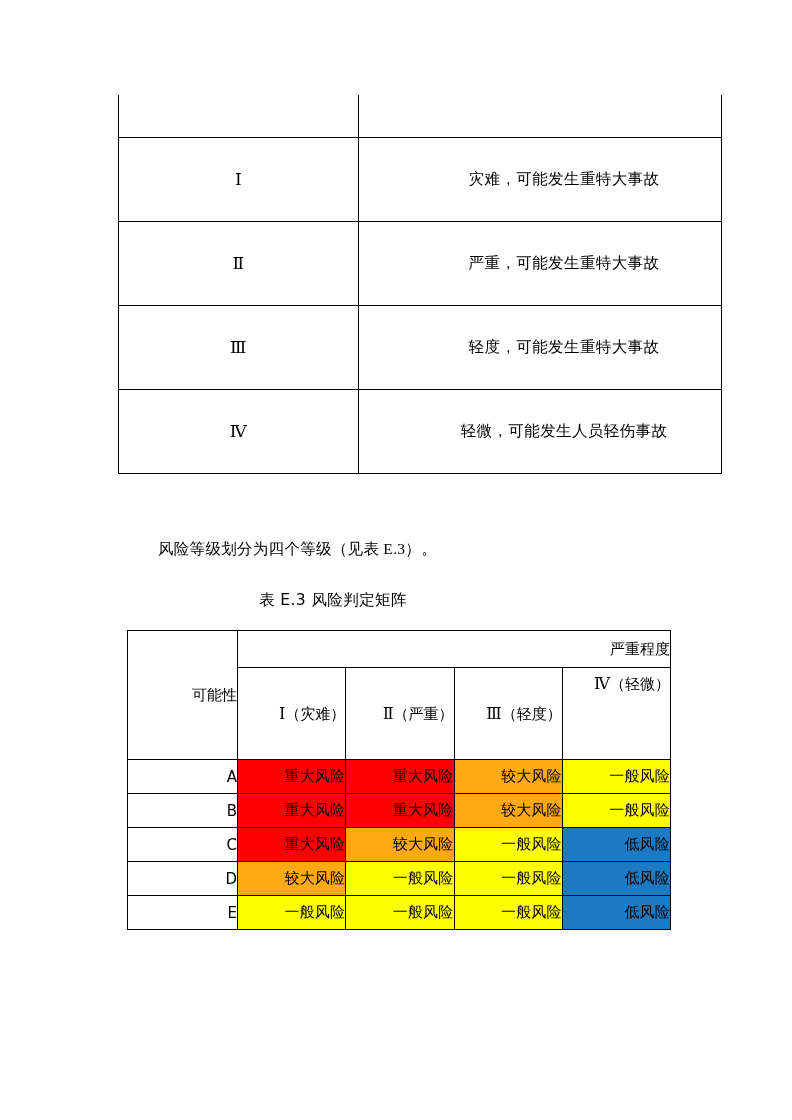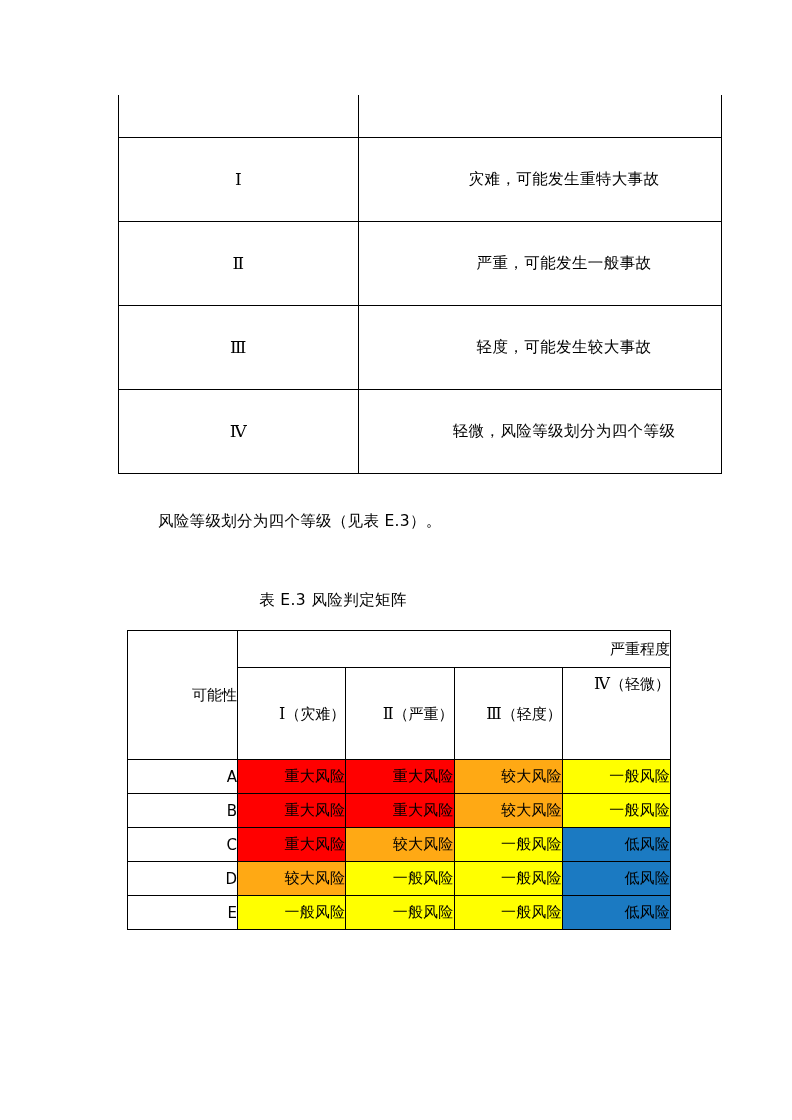--- a/index.html
+++ b/index.html
@@ -59,22 +59,23 @@
   .para {
     position: absolute;
     font-family: "DejaVu Sans", "Liberation Sans", sans-serif;
     font-size: 15.5px;
     line-height: 30px;
     letter-spacing: .3px;
     color: #000;
   }
   #intro-para {
     left: 158px;
-    top: 506px;
+    top: 534px;
     width: 520px;
+    font-family: Liberation Serif, serif;
   }
   #closing-para {
     left: 118px;
     top: 952px;
     width: 560px;
     text-indent: 31px;
   }
 
   
   .table-caption {
@@ -167,37 +168,37 @@
         </td>
         <td class="col-desc">
           <span class="cn">灾难，可能发生重特大事故</span>
         </td>
       </tr>
       <tr class="data-row">
         <td class="col-level">
           <span class="roman">Ⅱ</span>
         </td>
         <td class="col-desc">
-          <span class="cn">严重，可能发生一般事故</span>
+          <span class="cn">严重，可能发生重特大事故</span>
         </td>
       </tr>
       <tr class="data-row">
         <td class="col-level">
           <span class="roman">Ⅲ</span>
         </td>
         <td class="col-desc">
-          <span class="cn">轻度，可能发生较大事故</span>
+          <span class="cn">轻度，可能发生重特大事故</span>
         </td>
       </tr>
       <tr class="data-row">
         <td class="col-level">
           <span class="roman">Ⅳ</span>
         </td>
         <td class="col-desc">
-          <span class="cn">轻微，风险等级划分为四个等级</span>
+          <span class="cn">轻微，可能发生人员轻伤事故</span>
         </td>
       </tr>
     </tbody>
   </table>
 
   <div class="para" id="intro-para">风险等级划分为四个等级（见表 E.3）。</div>
 
   <div class="table-caption">表 E.3  风险判定矩阵</div>
 
   <table class="matrix-table">

